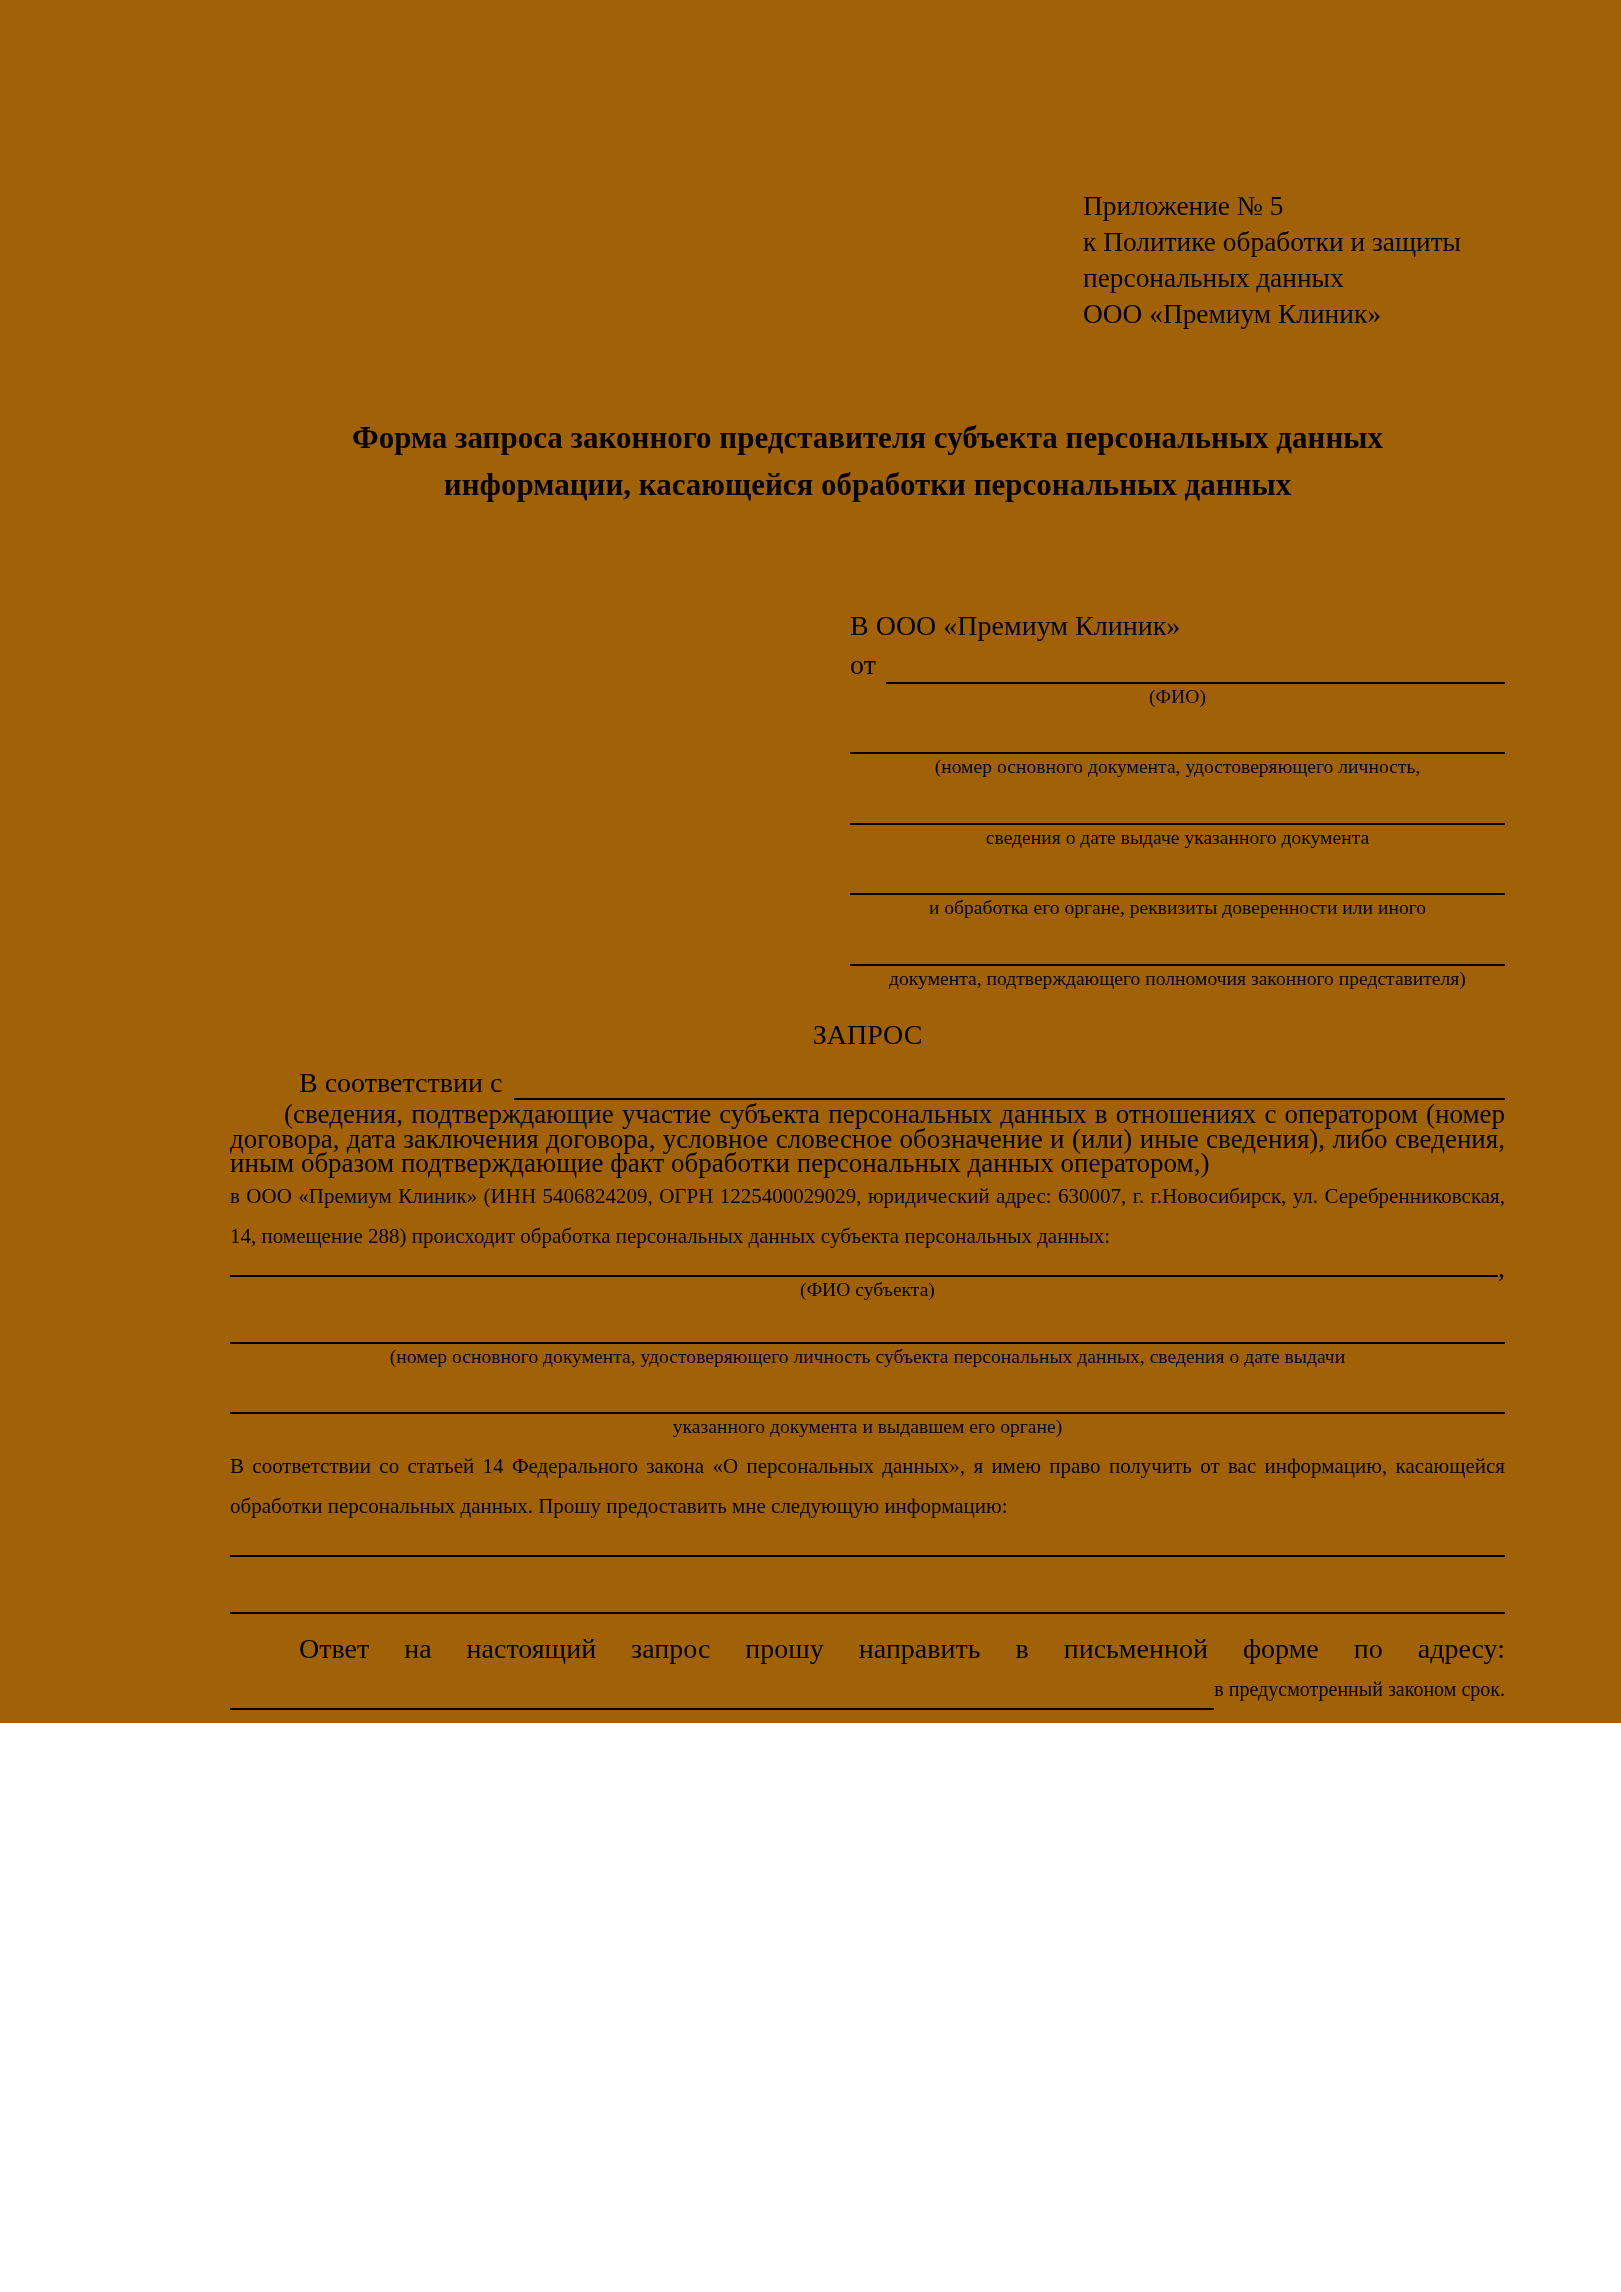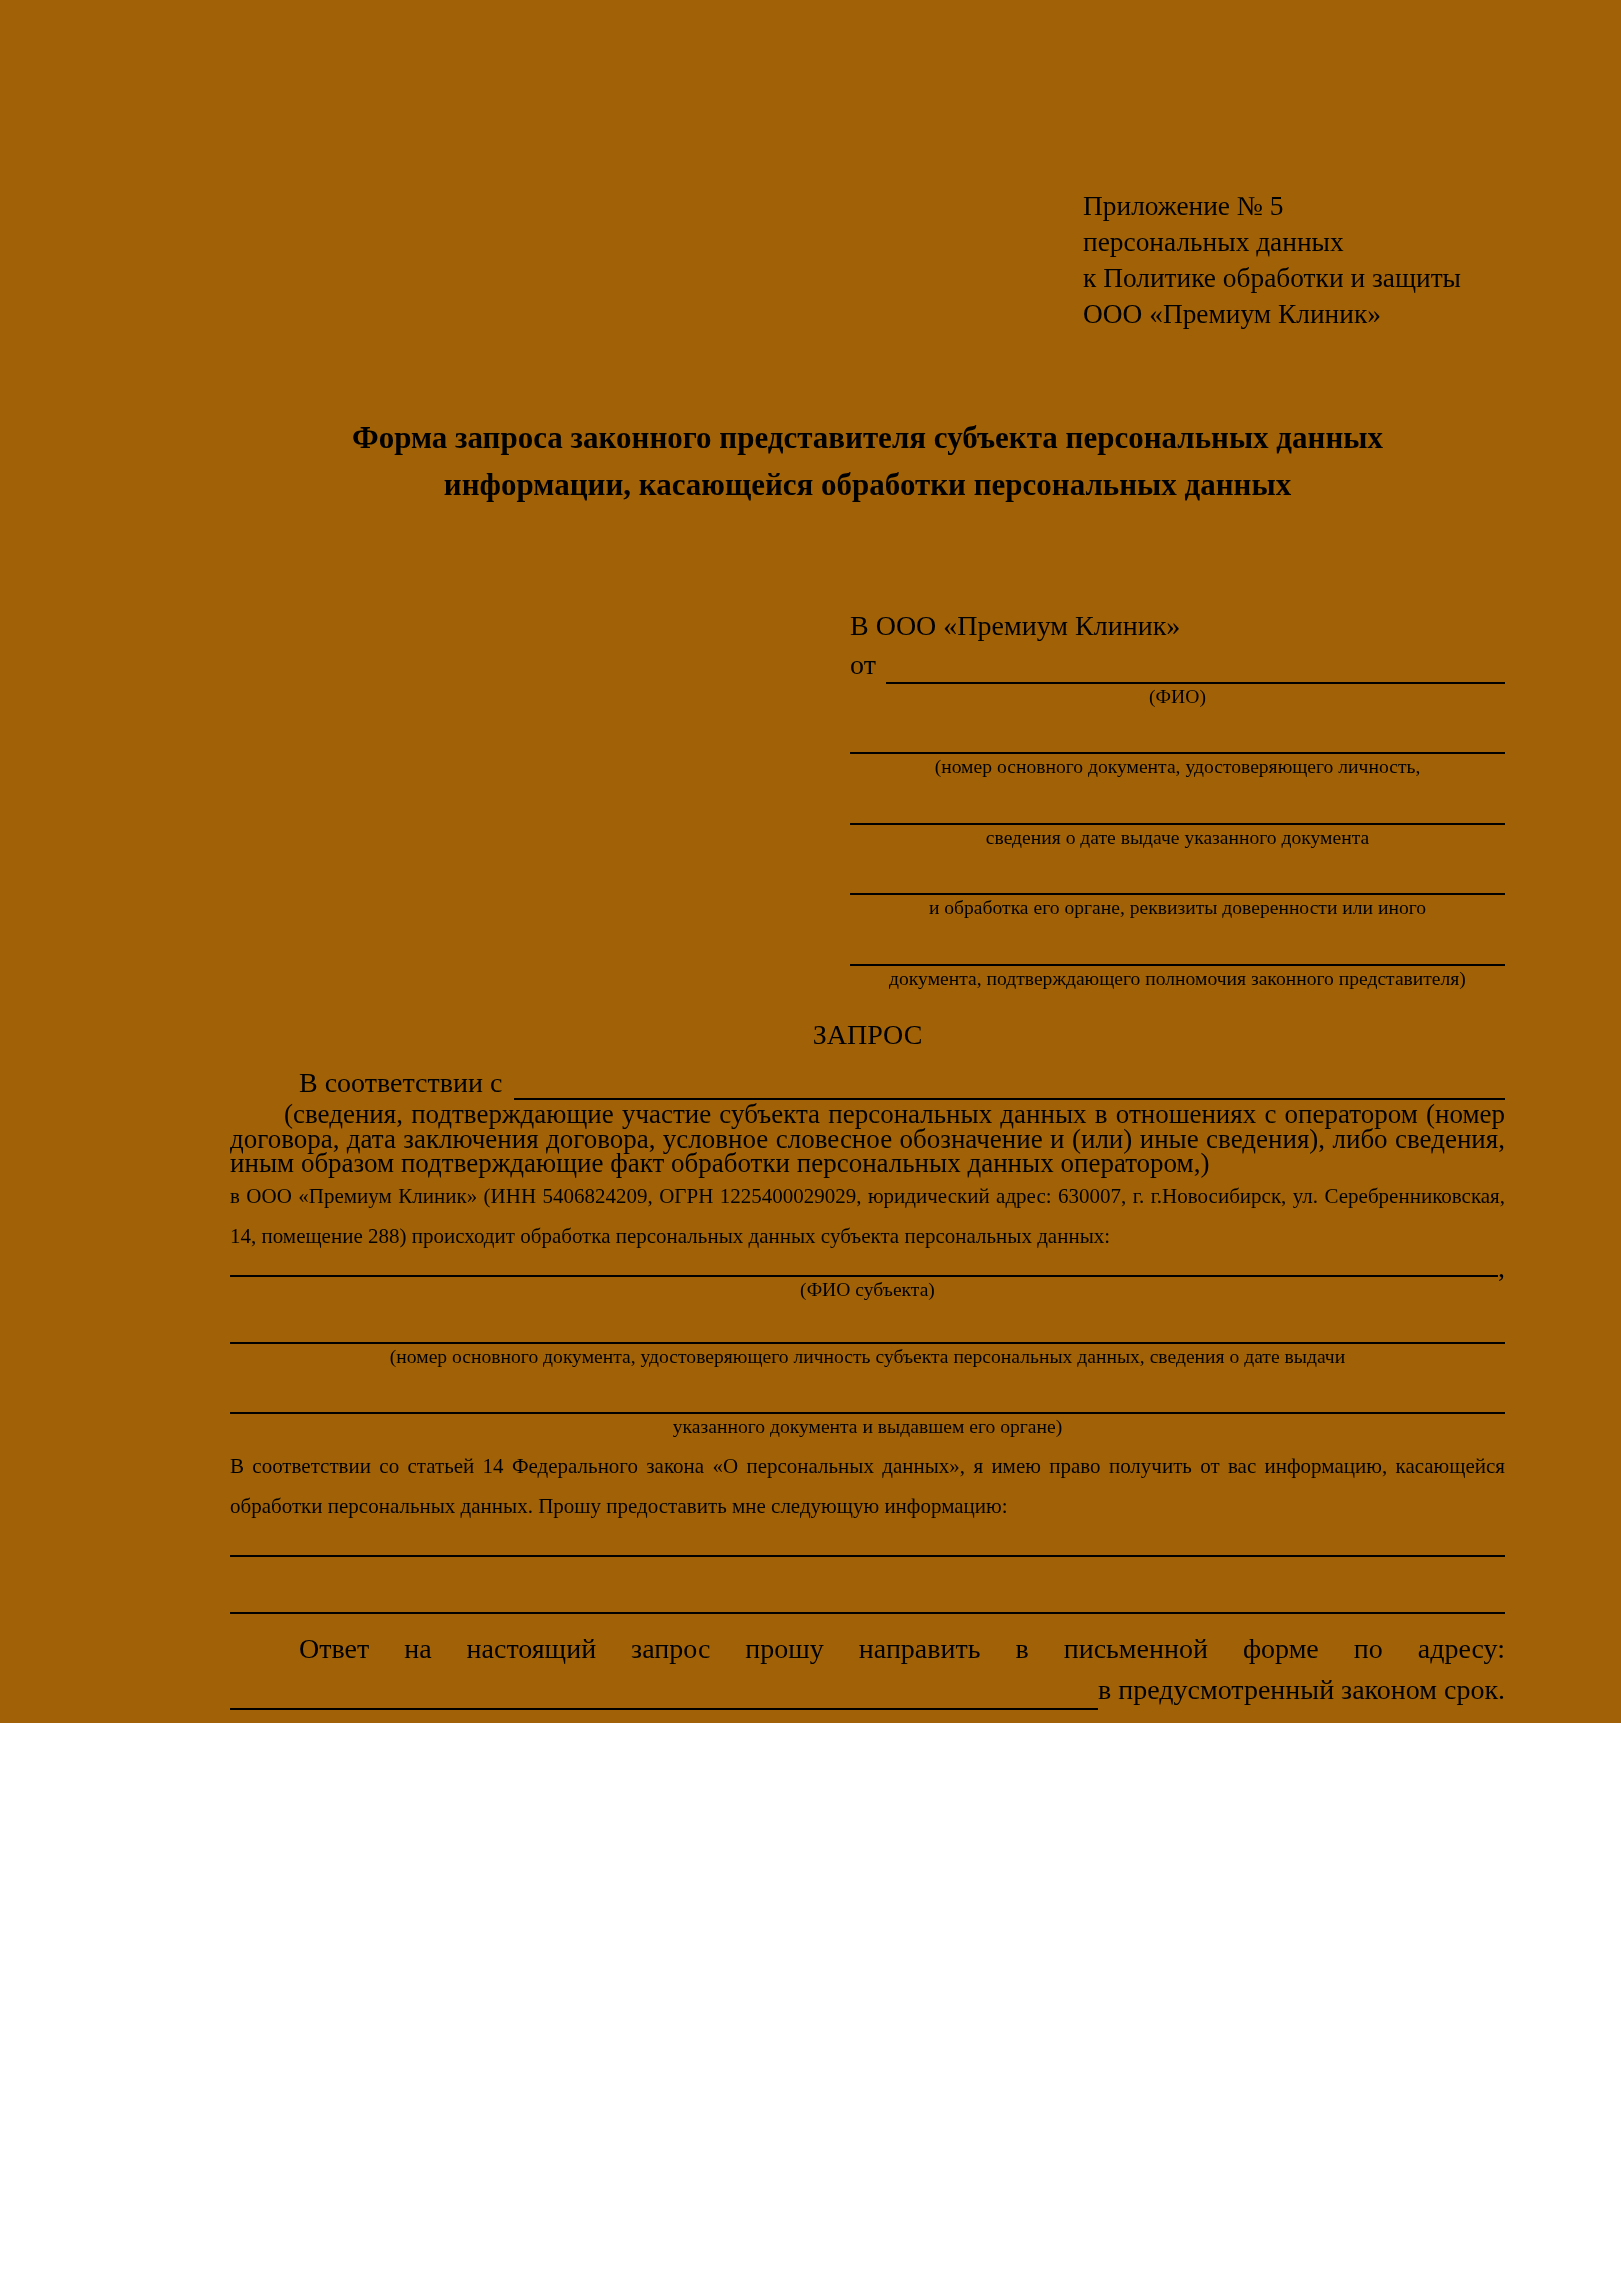--- a/index.html
+++ b/index.html
@@ -97,21 +97,21 @@
     margin-top: 13.7px;
     font-size: 28px;
     line-height: 41px;
     text-align: justify;
     text-align-last: justify;
     text-indent: 69px;
   }
   .reply-line2 {
     display: flex;
     align-items: flex-end;
-    font-size: 28px;
+    font-size: 20px;
     line-height: 41px;
   }
   .reply-line2 .fill { height: 35px; }
   .reply-line2 .tail { white-space: nowrap; }
   
   .footer-row {
     margin-top: 59px;
     display: flex;
     justify-content: space-between;
     align-items: flex-end;
@@ -126,22 +126,22 @@
   }
   .sig-cap { white-space: nowrap; }
 </style>
 </head>
 <body>
 
 <div class="page">
 
   <div class="appendix">
     <div>Приложение № 5</div>
+    <div>к Политике обработки и защиты</div>
     <div>персональных данных</div>
-    <div>к Политике обработки и защиты</div>
     <div>ООО «Премиум Клиник»</div>
   </div>
 
   <div class="doc-title">
     <div>Форма запроса законного представителя субъекта персональных данных</div>
     <div>информации, касающейся обработки персональных данных</div>
   </div>
 
   <div class="addressee">
     <div class="addr-to">В ООО «Премиум Клиник»</div>

